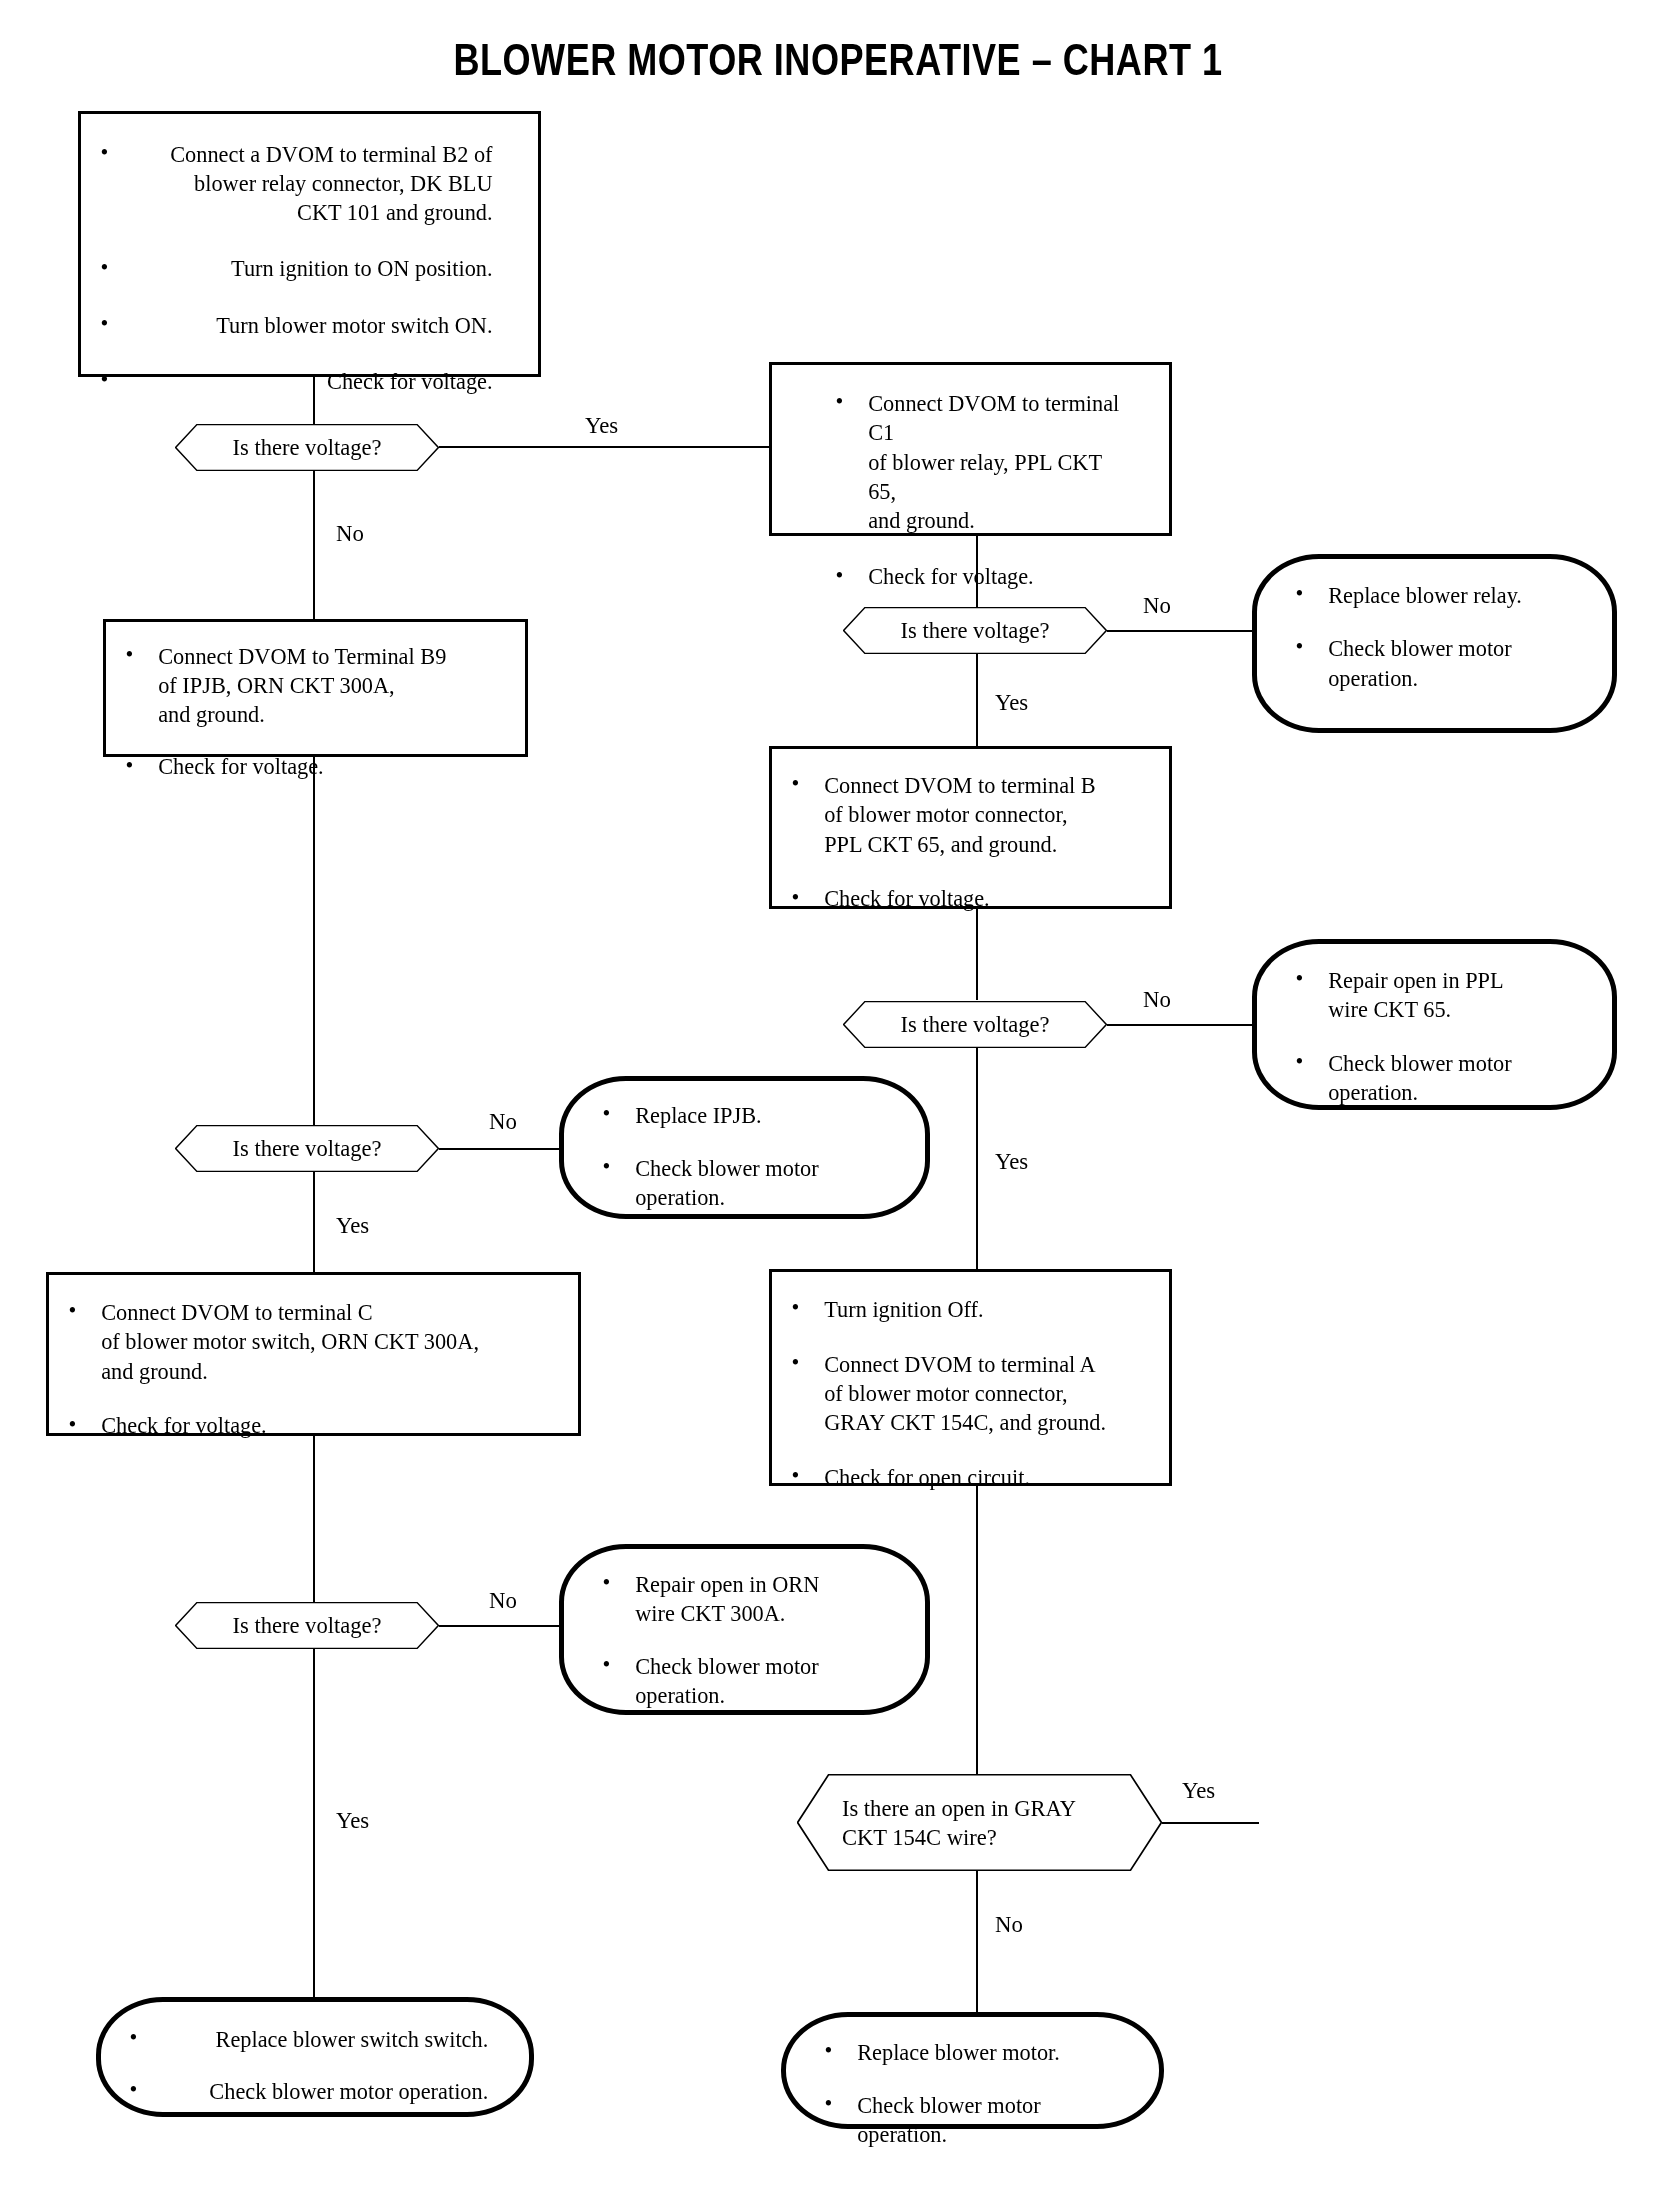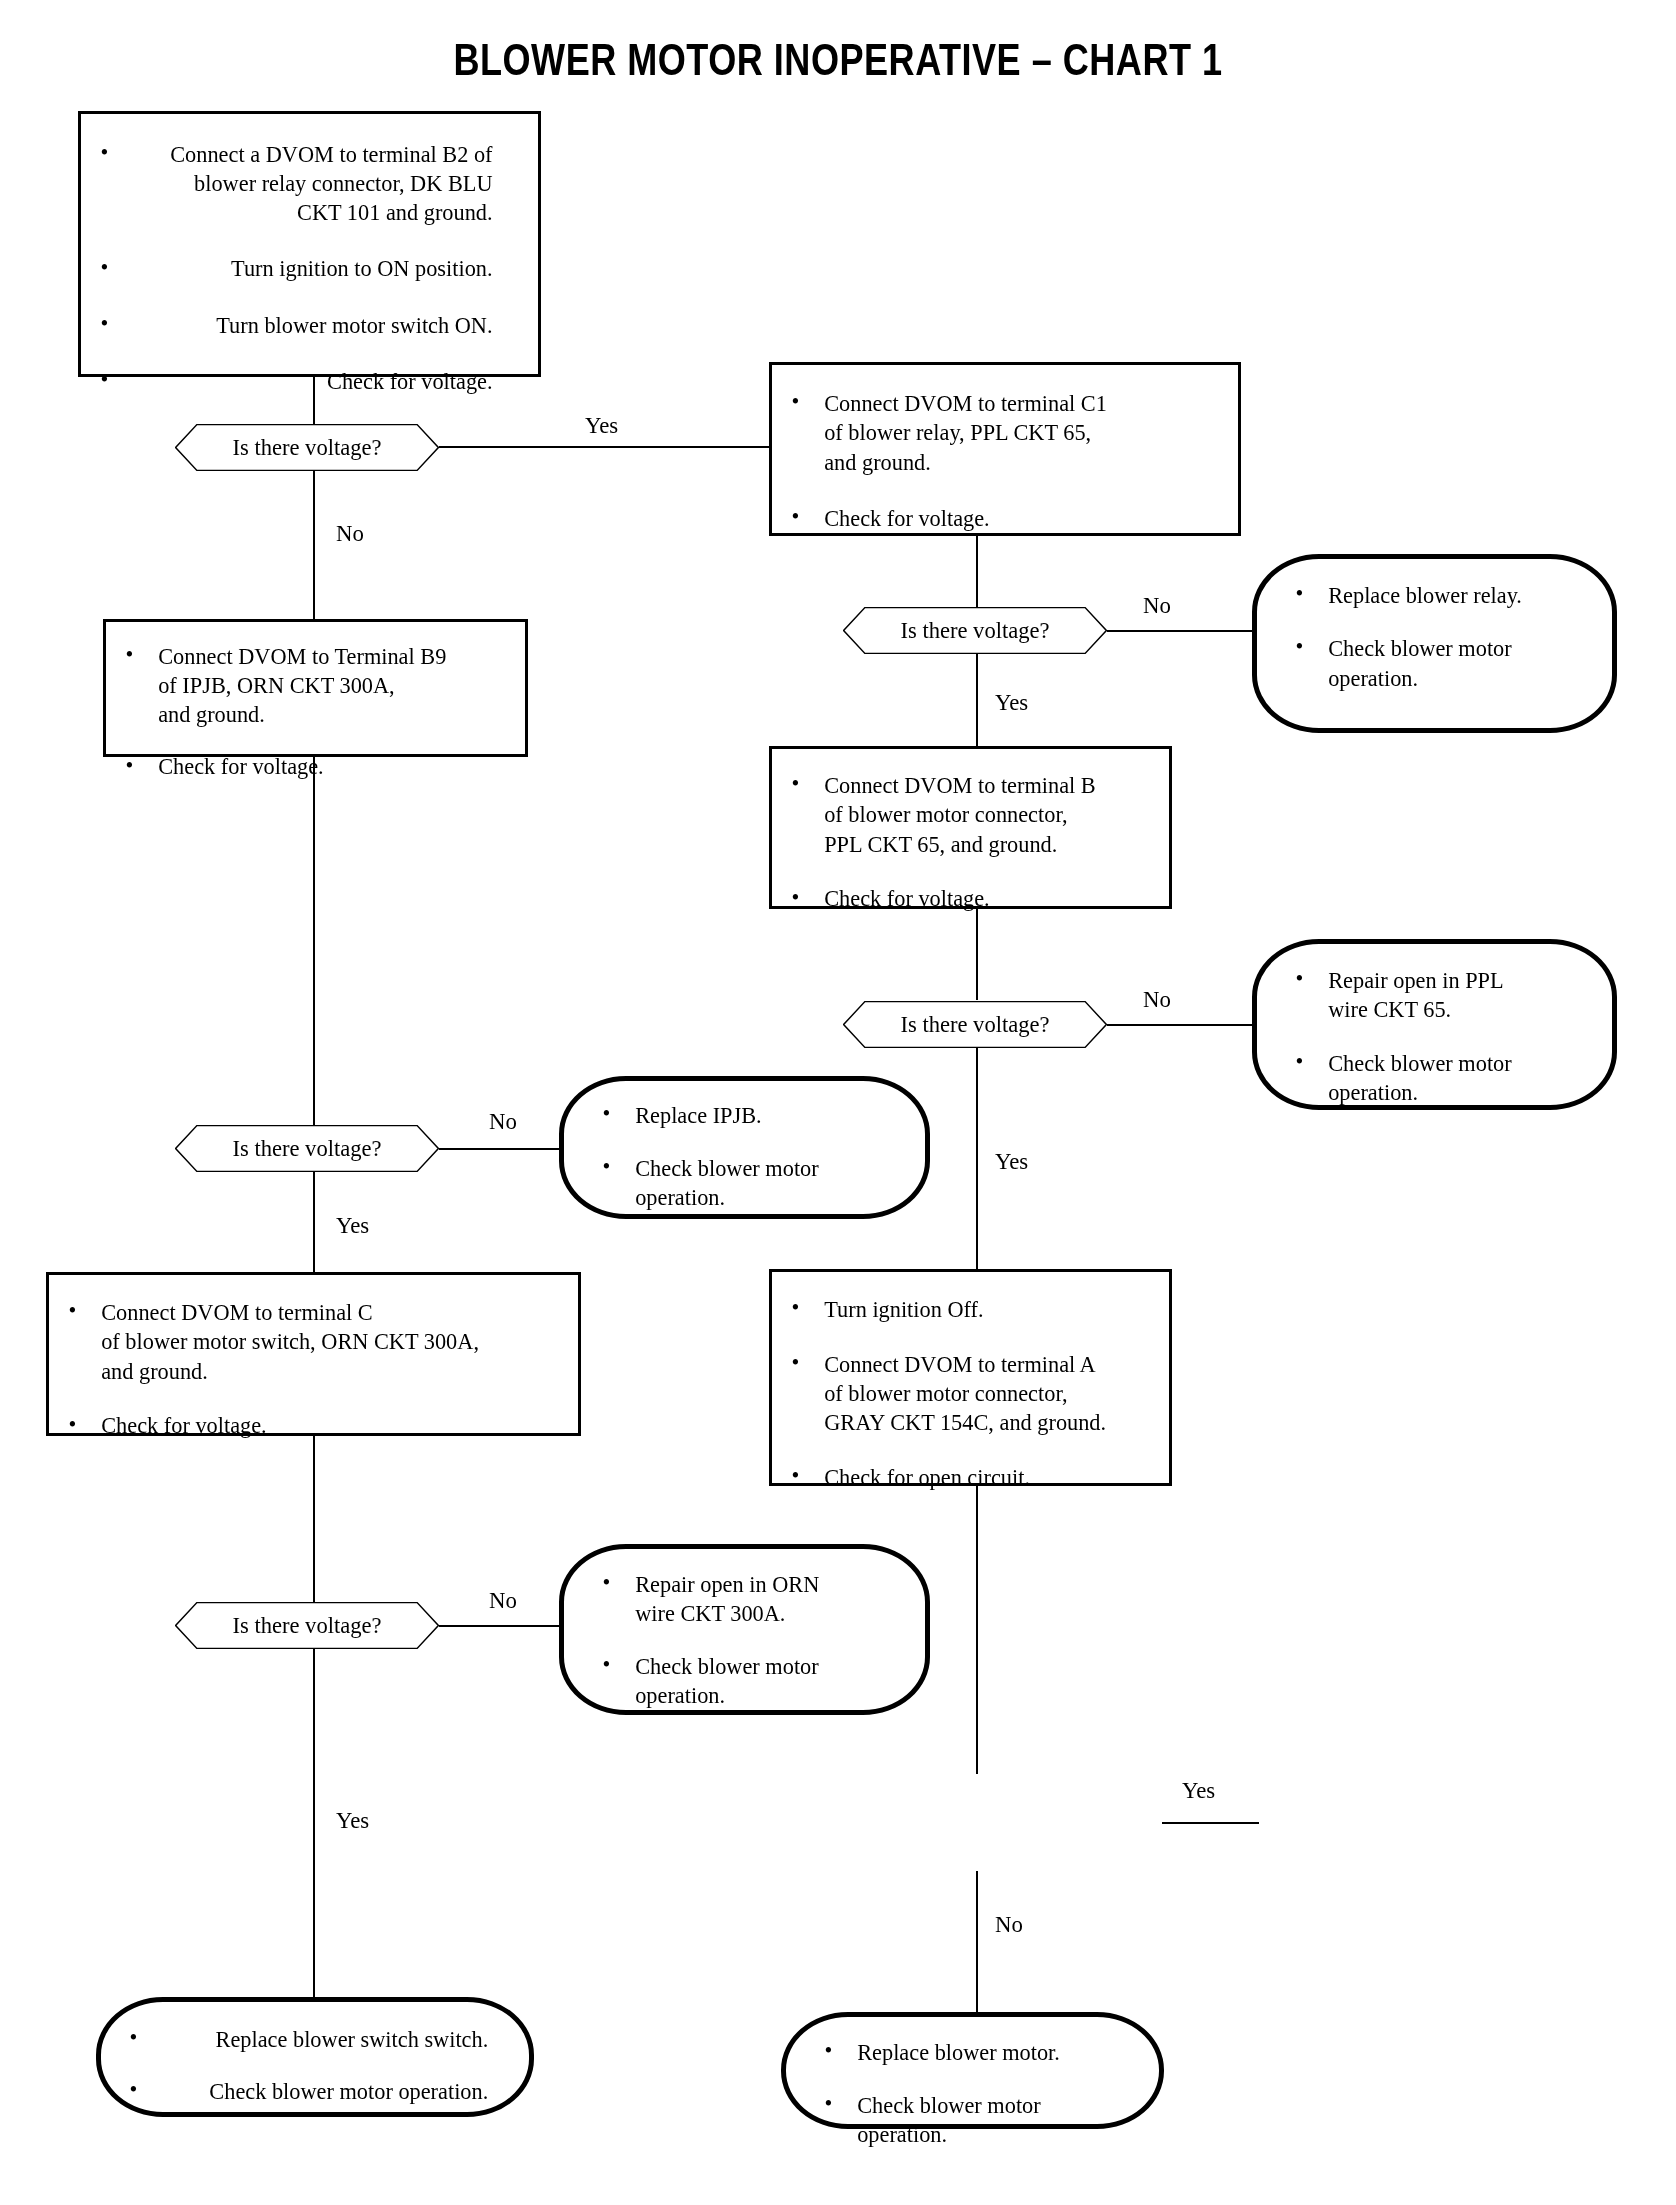--- a/index.html
+++ b/index.html
@@ -170,21 +170,21 @@
     </ul>
   </div>
 
   <div class="hex" style="left:175px;top:424px;width:264px;height:47px;">
     <svg class="hexsvg" viewBox="0 0 434 78" preserveAspectRatio="none">
       <polygon points="36,1 398,1 433,39 398,77 36,77 1,39" fill="#ffffff" stroke="#000000" stroke-width="2.4"></polygon>
     </svg>
     <div class="hextxt">Is there voltage?</div>
   </div>
 
-  <div class="pbox" style="left:769px;top:362px;width:472px;height:174px;">
+  <div class="pbox" style="left:769px;top:362px;width:403px;height:174px;padding-left:44px;">
     <ul class="bl" style="margin:24px 13.4px 0 14.6px;">
       <li>Connect DVOM to terminal C1
 of blower relay, PPL CKT 65,
 and ground.</li>
       <li style="margin-top:27px;">Check for voltage.</li>
     </ul>
   </div>
 
   <div class="hex" style="left:843px;top:607px;width:264px;height:47px;">
     <svg class="hexsvg" viewBox="0 0 434 78" preserveAspectRatio="none">
@@ -278,20 +278,27 @@
 
   <div class="rbox" style="left:559px;top:1544px;width:371px;height:171px;">
     <ul class="bl" style="margin:20.7px 14.6px 0 34px;">
       <li>Repair open in ORN
 wire CKT 300A.</li>
       <li style="margin-top:24px;">Check blower motor
 operation.</li>
     </ul>
   </div>
 
+  <div class="hex" style="left:797px;top:1774px;width:365px;height:97px;">
+    <svg class="hexsvg" viewBox="0 0 600 160" preserveAspectRatio="none">
+      <polygon points="52,1 548,1 599,80 548,159 52,159 1,80" fill="#ffffff" stroke="#000000" stroke-width="2.8"></polygon>
+    </svg>
+    <div class="hextxt" style="justify-content:flex-start;padding-left:35px;text-align:left;">Is there an open in GRAY
+CKT 154C wire?</div>
+  </div>
 
 
   <div class="rbox" style="left:96px;top:1997px;width:438px;height:120px;text-align:right;">
     <ul class="bl" style="margin:23px 13.4px 0 24px;">
       <li>Replace blower switch switch.</li>
       <li style="margin-top:23px;">Check blower motor operation.</li>
     </ul>
   </div>
 
   <div class="rbox" style="left:781px;top:2012px;width:383px;height:117px;">

